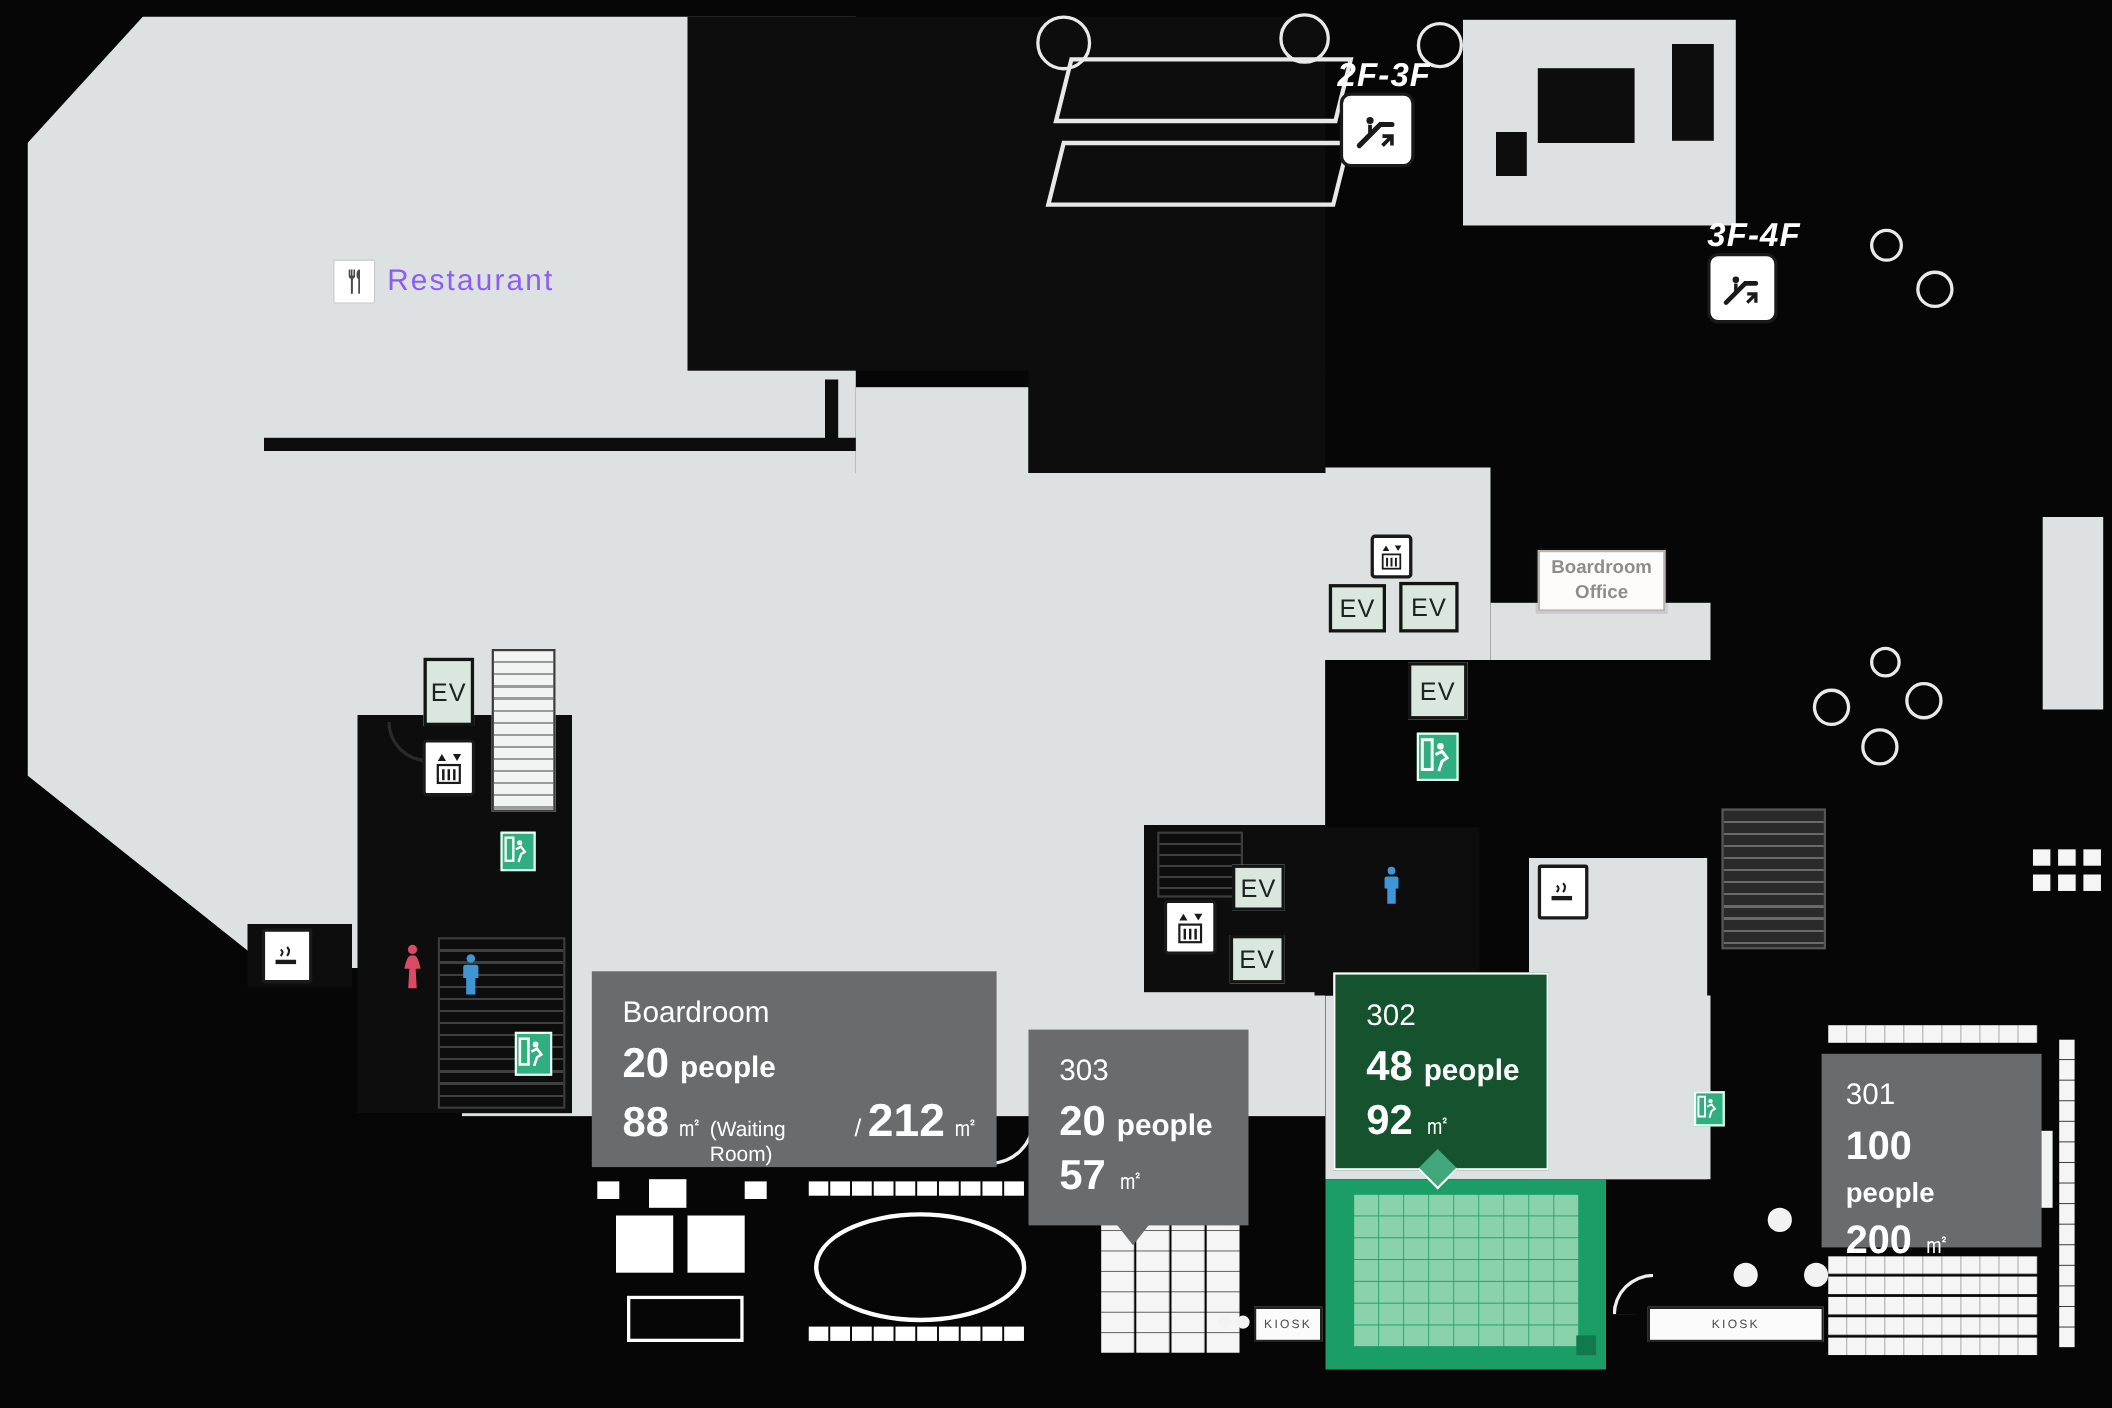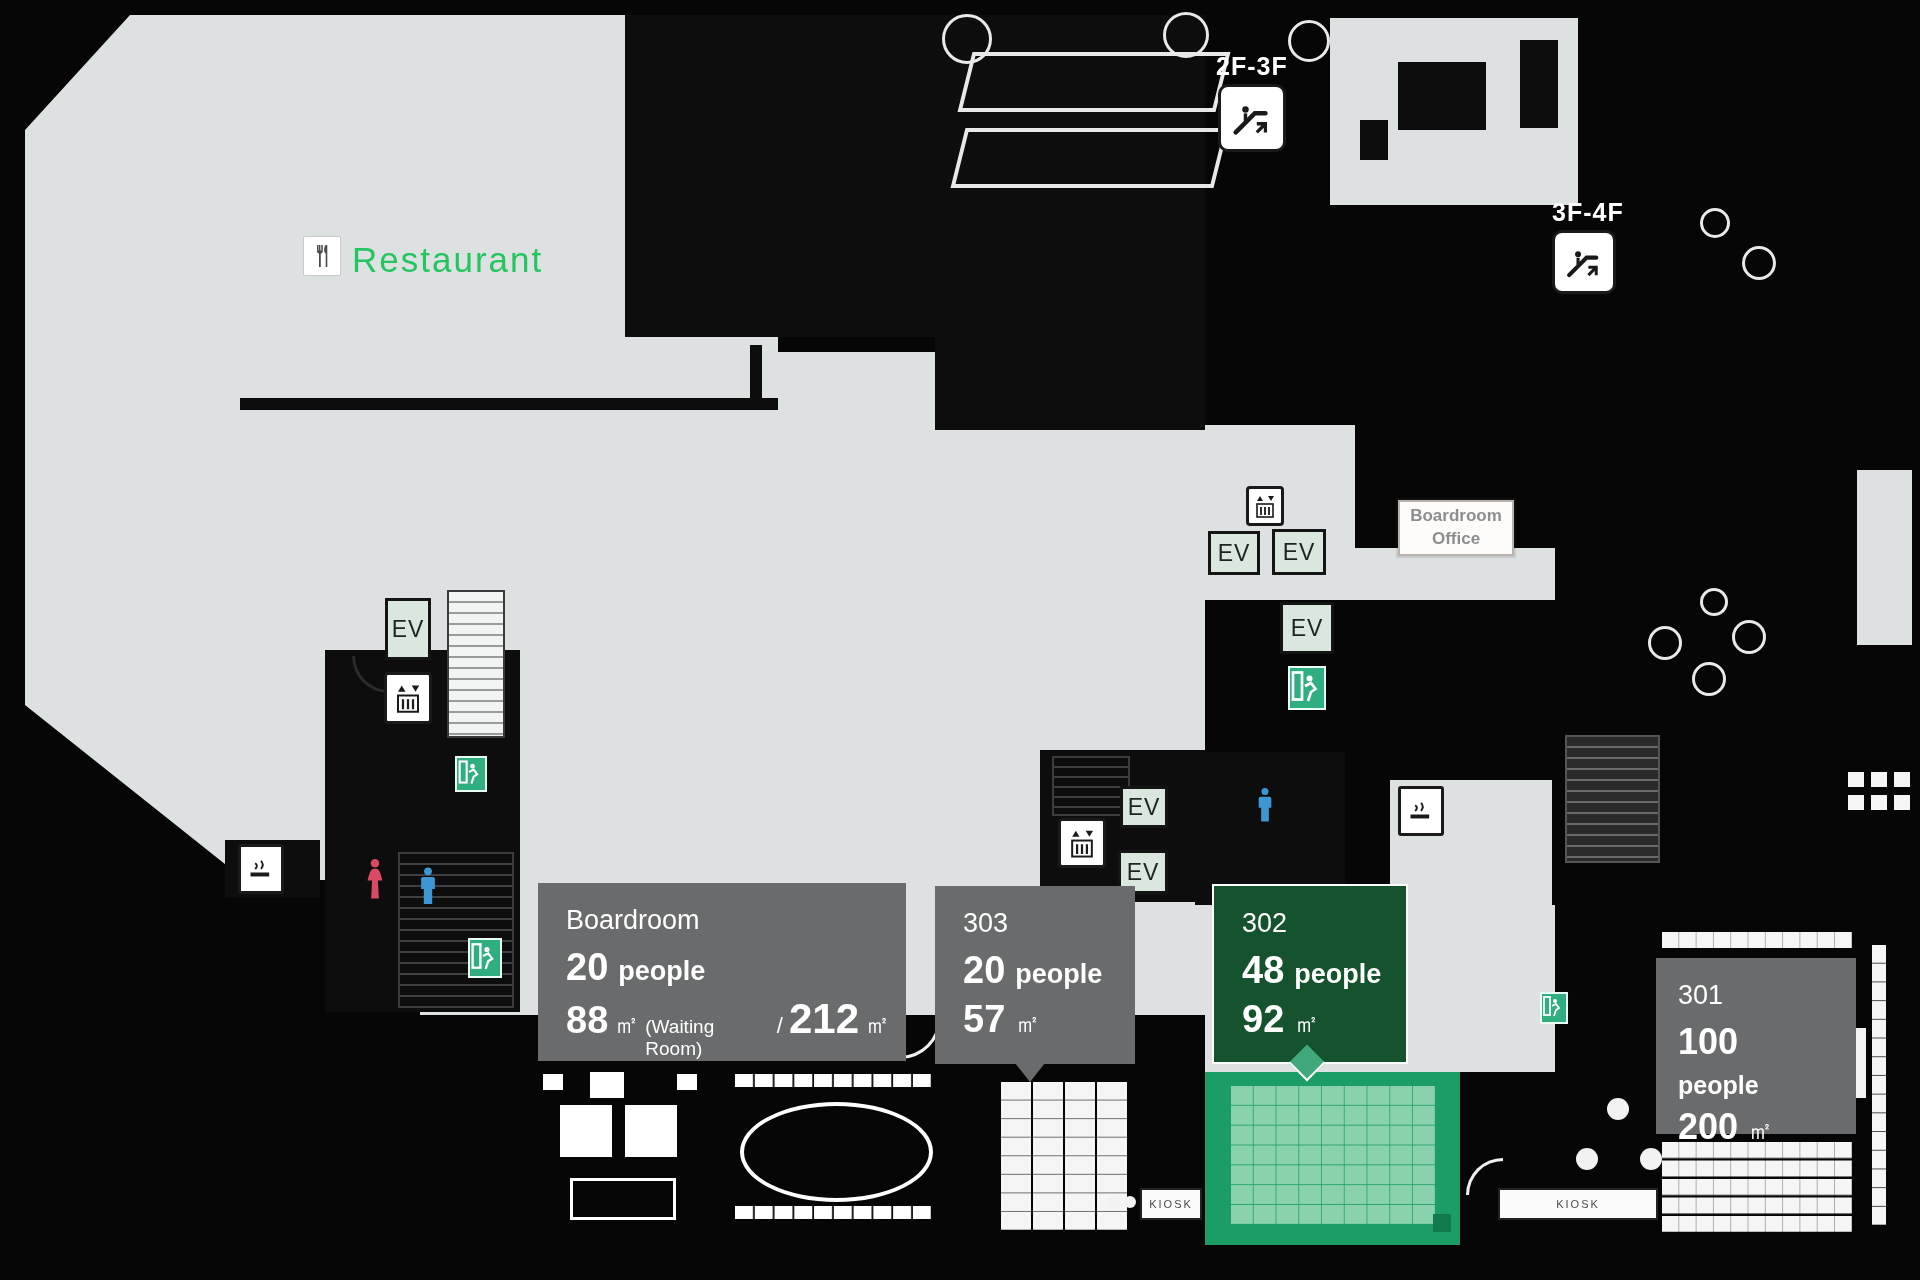--- a/index.html
+++ b/index.html
@@ -30,28 +30,28 @@
   .gray-tt{background:#696b6c;}
   .green-tt{background:#14532d;border:2px solid #fff;}
   .tail-gray{position:absolute;width:0;height:0;border-left:15px solid transparent;
              border-right:15px solid transparent;border-top:19px solid #696b6c;}
   .tail-green{position:absolute;width:24px;height:24px;background:#41a87b;
               border-right:2px solid #fff;border-bottom:2px solid #fff;transform:rotate(45deg);}
   .ring{position:absolute;border:3px solid #e9e9e9;border-radius:50%;background:transparent;}
   .dot{position:absolute;background:#f2f2f2;border-radius:50%;}
   .stairs{position:absolute;box-sizing:border-box;}
   .esc-band{position:absolute;border:4px solid #e8e8e8;transform:skewX(-14deg);background:transparent;}
-  .lbl-floorlink{color:#fff;font-weight:700;font-size:25px;letter-spacing:1px;}
+  .lbl-floorlink{color:#fff;font-weight:700;font-size:30px;letter-spacing:1px;font-style:italic;}
   .arc{position:absolute;border:3px solid #f0f0f0;background:transparent;}
   .kiosk{position:absolute;background:#fbfbfb;border:2px solid #222;display:flex;align-items:center;
          justify-content:center;color:#4a4a4a;font-size:11px;letter-spacing:2px;}
   .officebox{position:absolute;background:#fdfcfb;border:2px solid #b9b2ad;box-shadow:0 0 0 2px #3a3a3a22;
              display:flex;flex-direction:column;align-items:center;justify-content:center;
              color:#8d8d8d;font-size:17px;font-weight:700;line-height:1.35;}
-  .restaurant-lbl{position:absolute;color:#22c55e;font-size:35px;letter-spacing:2px;}
+  .restaurant-lbl{position:absolute;color:#8b5cf6;font-size:27px;letter-spacing:2px;}
   svg{display:block;}
 </style>
 </head>
 <body>
 
 <div id="stage">
 
   <div class="abs floor" style="left:0;top:0;width:1205px;height:1015px;
               clip-path:polygon(130px 15px,778px 15px,778px 430px,1205px 430px,1205px 1015px,420px 1015px,420px 880px,245px 880px,25px 705px,25px 130px);"></div>
   <div class="abs floor" style="left:778px;top:352px;width:157px;height:78px;"></div>
@@ -288,21 +288,21 @@
     <div class="row" style="gap:6px;">
       <span class="num">88</span>
       <span class="sqm">㎡</span>
       <span class="note">(Waiting Room)</span>
       <span class="sep">/</span>
       <span class="big2">212</span>
       <span class="sqm">㎡</span>
     </div>
   </div>
 
-  <div class="tt gray-tt" style="left:935px;top:886px;width:200px;height:178px;">
+  <div class="tt gray-tt" style="left:935px;top:936px;width:200px;height:178px;">
     <div class="name">303</div>
     <div class="row">
       <span class="num">20</span>
       <span class="unit">people</span>
     </div>
     <div class="row">
       <span class="num">57</span>
       <span class="sqm">㎡</span>
     </div>
     <div class="tail-gray" style="left:80px;bottom:-18px;"></div>

